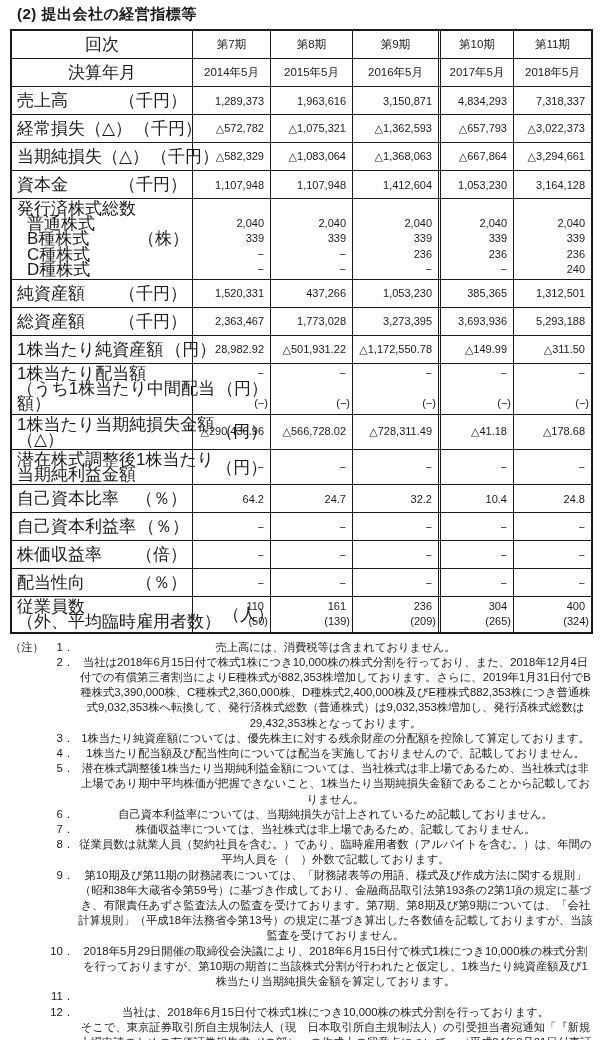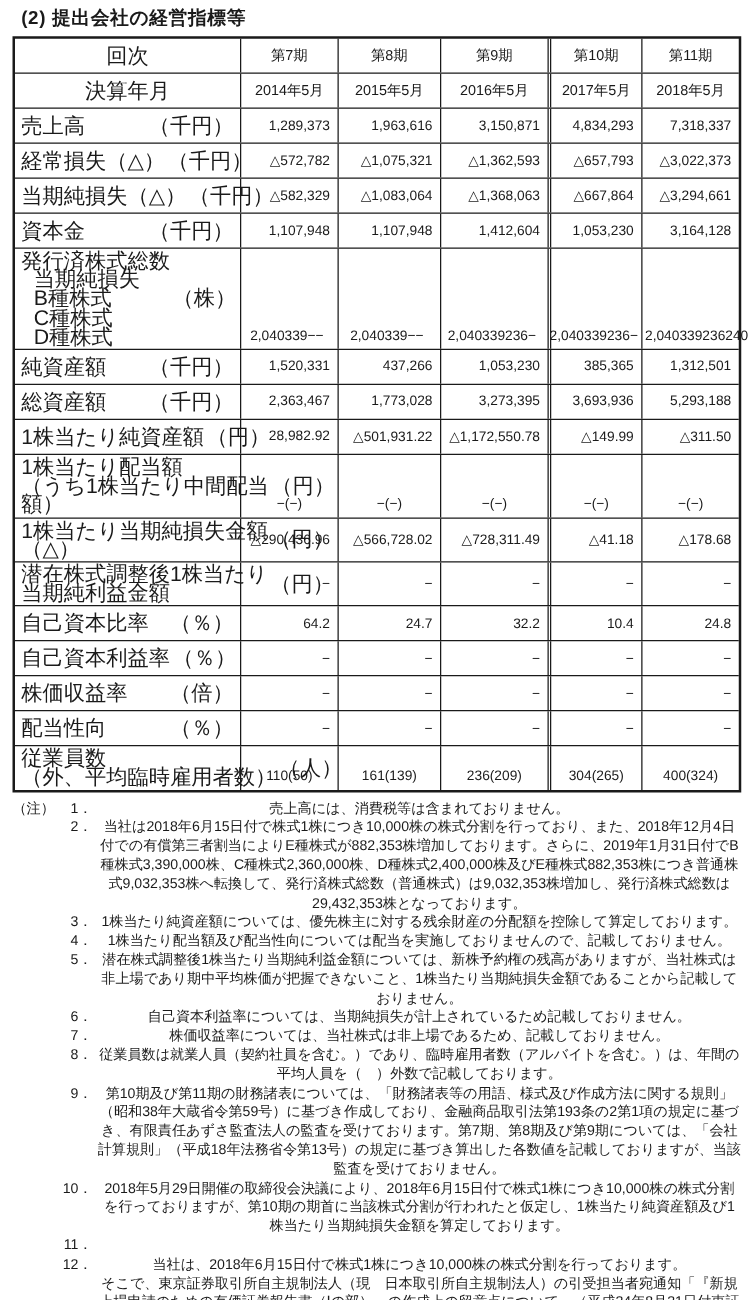--- a/index.html
+++ b/index.html
@@ -15,21 +15,21 @@
   .lbl{width:180px;flex:none;padding:2px 5px;justify-content:space-between;align-items:center;font-size:17px;}
   .lbl.head{justify-content:center;}
   .lbl-line{line-height:15.2px;height:15.2px;white-space:nowrap;}
   .lbl-line.ind{padding-left:10px;}
   .unit{white-space:nowrap;margin-left:2px;}
   .c1{width:78px;flex:none}.c2{width:82px;flex:none}.c3{width:86px;flex:none}
   .c4{width:75px;flex:none;border-left:3px double #1a1a1a;}
   .c5{flex:1}
   .c-val{justify-content:flex-end;align-items:center;padding:2px 6px 2px 2px;}
   .c-val.head{justify-content:center;padding:2px;font-size:11.5px;}
-  .stack{flex-direction:row;justify-content:center;align-items:flex-end;}
+  .stack{flex-direction:column;justify-content:center;align-items:flex-end;}
   .v-line{line-height:15.2px;height:15.2px;white-space:nowrap;}
   .v-line.flush{margin-right:-4px;}
   .num{white-space:nowrap;}
   .notes{margin-top:6px;font-size:11.3px;line-height:15.2px;}
   .note-row{display:flex;align-items:flex-start;}
   .note-mark{width:34px;flex:none;}
   .note-num{width:30px;flex:none;text-align:right;white-space:nowrap;}
   .note-text{flex:1;margin-left:4px;text-align:center;}
   .red-u{border-bottom:2.5px solid #e60000;padding-bottom:1px;}
 </style>
@@ -169,21 +169,21 @@
           <span class="num">1,053,230</span>
         </div>
         <div class="cell c-val c5">
           <span class="num">3,164,128</span>
         </div>
       </div>
       <div class="t-row">
         <div class="cell lbl">
           <div class="lbl-lines">
             <div class="lbl-line">発行済株式総数</div>
-            <div class="lbl-line ind">当期純損失</div>
+            <div class="lbl-line ind">普通株式</div>
             <div class="lbl-line ind">B種株式</div>
             <div class="lbl-line ind">C種株式</div>
             <div class="lbl-line ind">D種株式</div>
           </div>
           <span class="unit">（株）</span>
         </div>
         <div class="cell c-val c1 stack">
           <div class="v-line"></div>
           <div class="v-line">2,040</div>
           <div class="v-line">339</div>
@@ -520,21 +520,21 @@
         <span class="note-mark"></span>
         <span class="note-num">4．</span>
         <div class="note-text">
           <div class="note-para">1株当たり配当額及び配当性向については配当を実施しておりませんので、記載しておりません。</div>
         </div>
       </div>
       <div class="note-row">
         <span class="note-mark"></span>
         <span class="note-num">5．</span>
         <div class="note-text">
-          <div class="note-para">潜在株式調整後1株当たり当期純利益金額については、新株予約権の残高がありますが、当社株式は非上場であり期中平均株価が把握できないこと、1株当たり当期純損失金額であることから記載しておりません。</div>
+          <div class="note-para">潜在株式調整後1株当たり当期純利益金額については、当社株式は非上場であるため、当社株式は非上場であり期中平均株価が把握できないこと、1株当たり当期純損失金額であることから記載しておりません。</div>
         </div>
       </div>
       <div class="note-row">
         <span class="note-mark"></span>
         <span class="note-num">6．</span>
         <div class="note-text">
           <div class="note-para">自己資本利益率については、当期純損失が計上されているため記載しておりません。</div>
         </div>
       </div>
       <div class="note-row">

